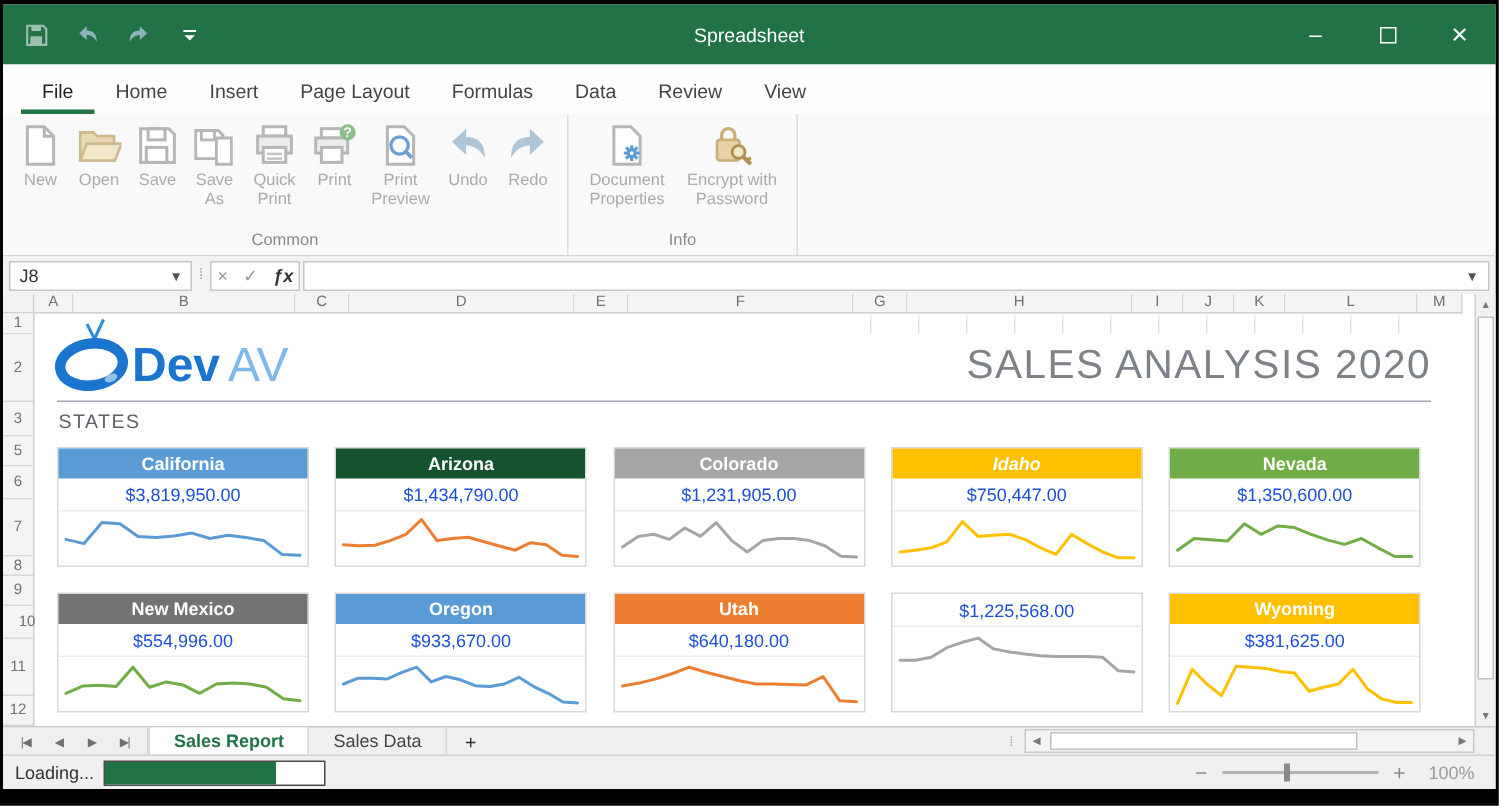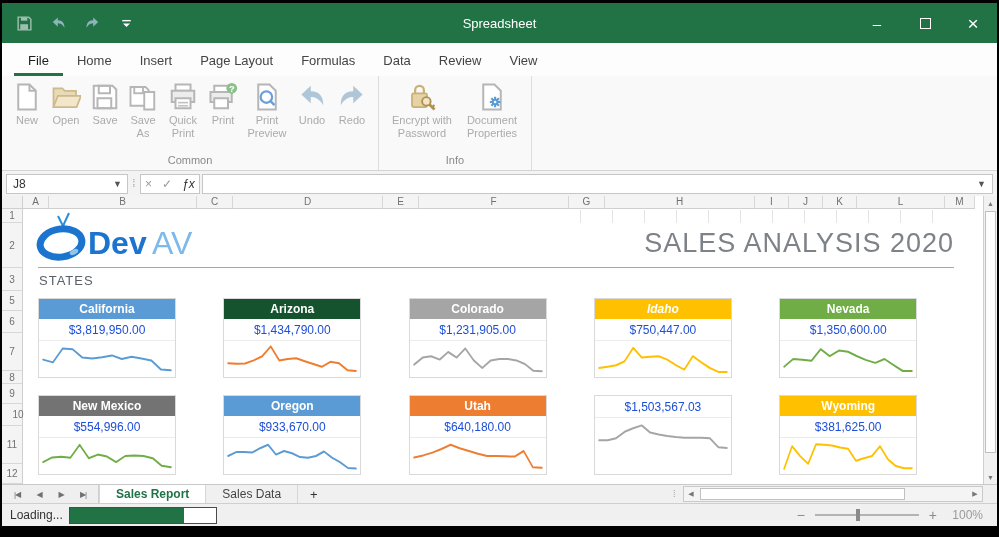--- a/index.html
+++ b/index.html
@@ -32,21 +32,21 @@
   .rbtn .rlbl { font-size:11px; color:#ababab; text-align:center; line-height:1.15; margin-top:2px; white-space:pre-line; }
   .rgroup-label { text-align:center; font-size:11px; color:#8a8a8a; padding:2px 0 4px; }
 
   
   .formulabar { position:absolute; left:0; top:168px; width:100%; height:25px; background:#f3f3f3; display:flex; align-items:center; padding:2px 4px; gap:2px; }
   .namebox { width:122px; height:20px; background:#fff; border:1px solid #c6c6c6; display:flex; align-items:center; font-size:12px; color:#333; padding-left:6px; }
   .namebox .dd { margin-left:auto; color:#555; font-size:9px; padding-right:5px; }
   .fsplit { color:#9a9a9a; font-size:10px; letter-spacing:0; line-height:4px; width:8px; text-align:center; }
   .fbtns { height:20px; background:#fff; border:1px solid #c6c6c6; display:flex; align-items:center; padding:0 4px; gap:10px; }
   .fbtn { font-size:12px; color:#9a9a9a; }
-  .fbtn.fx { color:#333; font-style:italic; font-weight:normal; }
+  .fbtn.fx { color:#333; font-style:italic; font-weight:bold; }
   .finput { flex:1; height:20px; background:#fff; border:1px solid #c6c6c6; display:flex; align-items:center; font-size:12px; color:#333; padding-left:6px; }
   .finput .dd { margin-left:auto; color:#555; font-size:9px; padding-right:6px; }
 
   
   .grid { position:absolute; left:0; top:193px; width:100%; height:288px; background:#fff; overflow:hidden; }
   .colheads { position:absolute; left:0; top:0; height:13px; display:flex; }
   .corner { width:21px; height:13px; background:#f1f1f1; border-right:1px solid #cfcfcf; border-bottom:1px solid #cfcfcf; }
   .chead { height:13px; background:#f4f4f4; border-right:1px solid #d7d7d7; border-bottom:1px solid #cfcfcf; font-size:10px; color:#707070; text-align:center; line-height:12px; }
   .rowheads { position:absolute; left:0; top:13px; width:21px; }
   .rhead { width:21px; background:#f4f4f4; border-right:1px solid #cfcfcf; border-bottom:1px solid #d7d7d7; font-size:10px; color:#707070; display:flex; align-items:center; justify-content:center; }
@@ -58,21 +58,21 @@
   .vthumb { position:absolute; left:1px; right:1px; top:15px; height:242px; background:#fdfdfd; border:1px solid #c0c0c0; }
   .vscroll .arr.down { position:absolute; bottom:0; left:0; right:0; }
 
   
   .sheet-el { position:absolute; }
   .logo { left:34px; top:14px; width:170px; height:52px; }
   .hr-line { left:36px; top:71px; width:916px; height:1px; background:#9fa8b0; }
   .report-title { left:500px; top:32px; width:452px; text-align:right; font-size:27px; font-weight:300; color:#7d8288; letter-spacing:1px; }
   .section-label { left:37px; top:77px; font-size:13px; color:#5a6068; letter-spacing:1px; }
 
-  .card { position:absolute; width:138px; height:80px; border:1px solid #d9d9d9; background:#fff; }
+  .card { position:absolute; width:168px; height:80px; border:1px solid #d9d9d9; background:#fff; }
   .card-head { height:20px; display:flex; align-items:center; justify-content:center; color:#fff; font-size:12px; font-weight:bold; }
   .card-value { height:22px; display:flex; align-items:center; justify-content:center; font-size:12px; color:#1d4ed8; border-bottom:1px solid #ececec; }
   .card-spark { height:36px; }
   .card-spark svg { width:100%; height:100%; display:block; }
 
   
   .tabstrip { position:absolute; left:0; top:481px; width:100%; height:19px; background:#f0f0f0; border-top:1px solid #c9c9c9; display:flex; align-items:stretch; }
   .sheetnav { display:flex; align-items:center; background:#efefef; border-right:1px solid #d0d0d0; padding:0 4px; }
   .snav-btn { width:22px; text-align:center; font-size:8px; color:#707070; letter-spacing:-1px; }
   .stab { display:flex; align-items:center; padding:0 16px; font-size:12px; color:#444; border-right:1px solid #d6d6d6; }
@@ -225,45 +225,45 @@
             <span class="ric"><svg viewBox="0 0 24 24">
                 <path d="M20.5 10 L13 3 L13 7.4 C5.5 7.4 3 12 3 18.5 C6.2 13.2 10 12 13 12 L13 17 Z" fill="#aec6d8"></path>
               </svg></span>
             <span class="rlbl">Redo</span>
           </div>
         </div>
         <div class="rgroup-label">Common</div>
       </div>
       <div class="rgroup">
         <div class="rbuttons">
-          <div class="rbtn" style="width: 74px;">
-            <span class="ric"><svg viewBox="0 0 24 24">
-                <rect x="4" y="9" width="12" height="11" rx="1.5" fill="#e6d2a4" stroke="#c9b075" stroke-width="1.4"></rect>
-                <path d="M6.5 9V6.5a3.5 3.5 0 0 1 7 0V9" fill="none" stroke="#c9b075" stroke-width="1.8"></path>
-                <circle cx="15.5" cy="15.5" r="3.4" fill="#f2e6c4" stroke="#b09152" stroke-width="1.5"></circle>
-                <line x1="18" y1="18" x2="22" y2="22" stroke="#b09152" stroke-width="2.2"></line>
-                <line x1="20" y1="20" x2="22" y2="18.5" stroke="#b09152" stroke-width="1.6"></line>
-              </svg></span>
-            <span class="rlbl">Encrypt with
-Password</span>
-          </div>
           <div class="rbtn" style="width: 66px;">
             <span class="ric"><svg viewBox="0 0 24 24">
                 <path d="M5 2h9l5 5v15H5z" fill="#fff" stroke="#b6b6b6" stroke-width="1.6"></path>
                 <g stroke="#5b9bd5" stroke-width="1.7">
                   <line x1="14.5" y1="11.8" x2="14.5" y2="20.2"></line>
                   <line x1="10.3" y1="16" x2="18.7" y2="16"></line>
                   <line x1="11.5" y1="13" x2="17.5" y2="19"></line>
                   <line x1="17.5" y1="13" x2="11.5" y2="19"></line>
                 </g>
                 <circle cx="14.5" cy="16" r="2.6" fill="#5b9bd5"></circle>
                 <circle cx="14.5" cy="16" r="1" fill="#fff"></circle>
               </svg></span>
             <span class="rlbl">Document
 Properties</span>
+          </div>
+          <div class="rbtn" style="width: 74px;">
+            <span class="ric"><svg viewBox="0 0 24 24">
+                <rect x="4" y="9" width="12" height="11" rx="1.5" fill="#e6d2a4" stroke="#c9b075" stroke-width="1.4"></rect>
+                <path d="M6.5 9V6.5a3.5 3.5 0 0 1 7 0V9" fill="none" stroke="#c9b075" stroke-width="1.8"></path>
+                <circle cx="15.5" cy="15.5" r="3.4" fill="#f2e6c4" stroke="#b09152" stroke-width="1.5"></circle>
+                <line x1="18" y1="18" x2="22" y2="22" stroke="#b09152" stroke-width="2.2"></line>
+                <line x1="20" y1="20" x2="22" y2="18.5" stroke="#b09152" stroke-width="1.6"></line>
+              </svg></span>
+            <span class="rlbl">Encrypt with
+Password</span>
           </div>
         </div>
         <div class="rgroup-label">Info</div>
       </div>
     </div>
 
   <div class="formulabar">
     <div class="namebox">
       <span>J8</span>
       <span class="dd">▼</span>
@@ -390,21 +390,21 @@
         <div class="card" style="left: 406.6px; top: 199px;">
           <div class="card-head" style="background: rgb(237, 125, 49);">Utah</div>
           <div class="card-value">$640,180.00</div>
           <div class="card-spark">
             <svg viewBox="0 0 166 36" preserveAspectRatio="none">
               <polyline points="5.0,19.4 16.1,17.4 27.3,14.6 38.4,11.0 49.6,6.8 60.7,10.2 71.9,13.0 83.0,15.8 94.1,18.0 105.3,18.0 116.4,18.3 127.6,18.6 138.7,13.0 149.9,29.2 161.0,29.8" fill="none" stroke="#ED7D31" stroke-width="2" stroke-linejoin="round" stroke-linecap="round"></polyline>
             </svg>
           </div>
         </div>
         <div class="card" style="left: 591.9px; top: 199px;">
-          <div class="card-value">$1,503,567.03</div>
+          <div class="card-value">$1,225,568.00</div>
           <div class="card-spark">
             <svg viewBox="0 0 166 36" preserveAspectRatio="none">
               <polyline points="5.0,22.2 15.4,22.2 25.8,20.2 36.2,13.8 46.6,10.2 57.0,7.4 67.4,14.6 77.8,16.6 88.2,18.0 98.6,19.1 109.0,19.7 119.4,19.7 129.8,19.7 140.2,20.2 150.6,29.2 161.0,30.0" fill="none" stroke="#A5A5A5" stroke-width="2" stroke-linejoin="round" stroke-linecap="round"></polyline>
             </svg>
           </div>
         </div>
         <div class="card" style="left: 777.2px; top: 199px;">
           <div class="card-head" style="background: rgb(255, 192, 0);">Wyoming</div>
           <div class="card-value">$381,625.00</div>
           <div class="card-spark">

